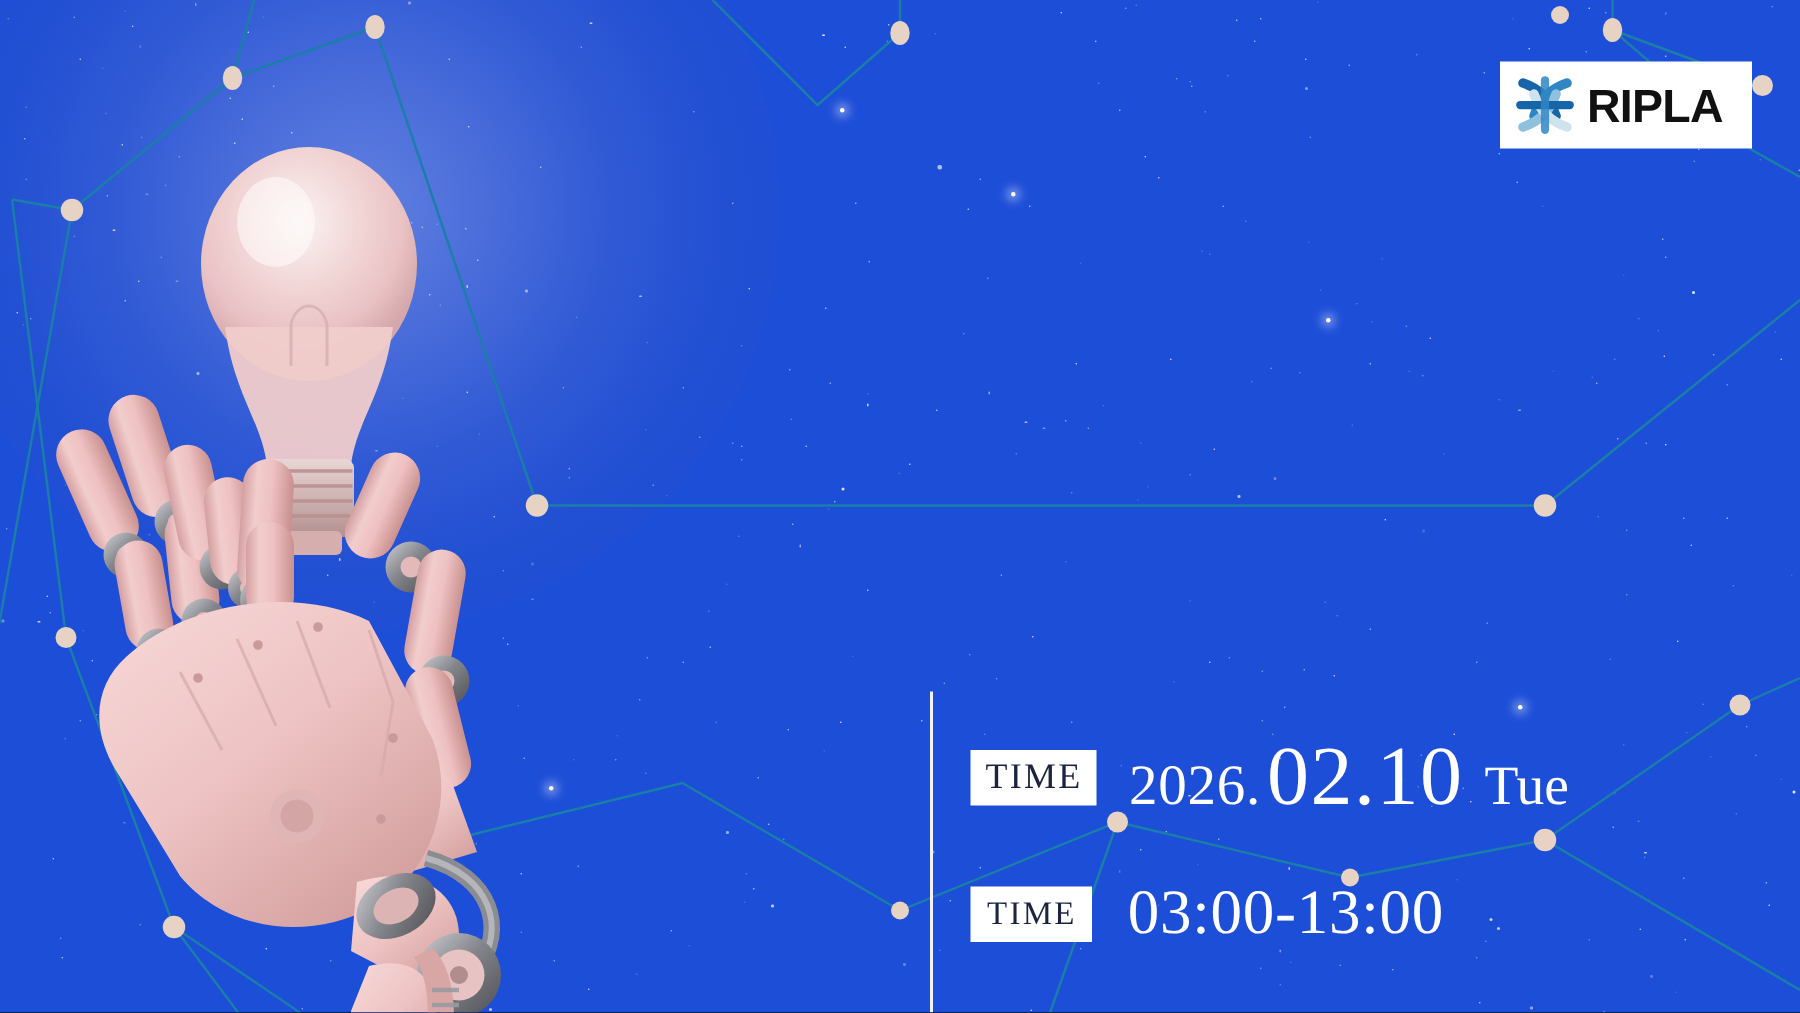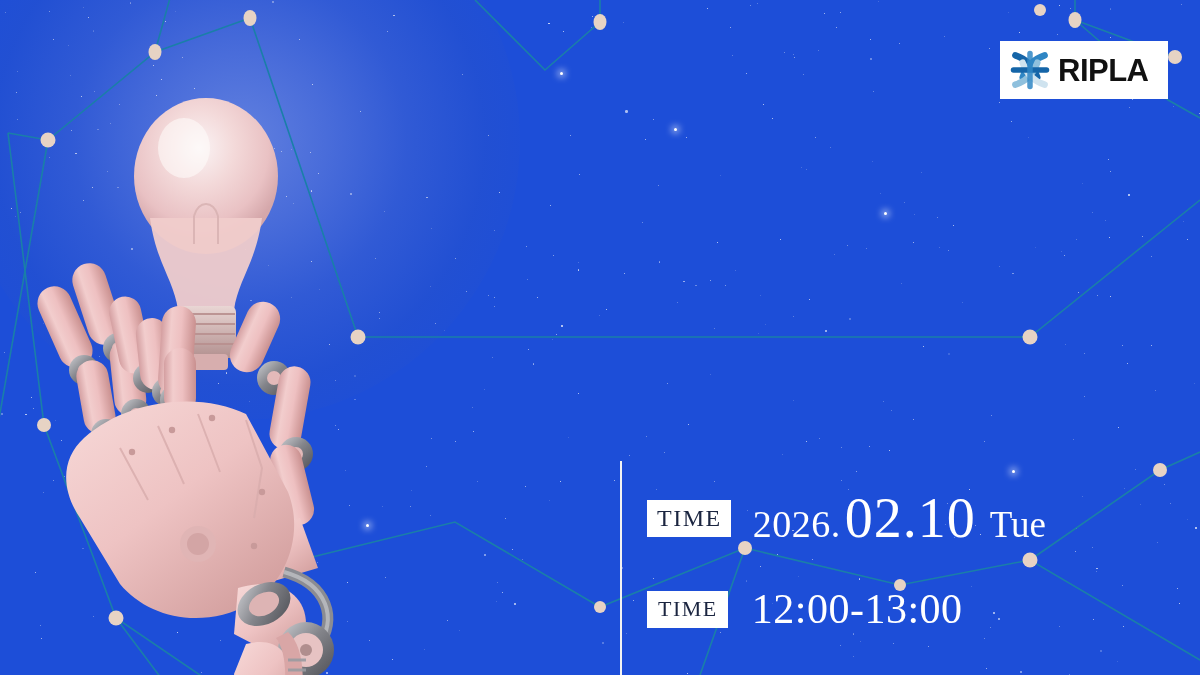--- a/index.html
+++ b/index.html
@@ -715,17 +715,17 @@
       <span class="badge">TIME</span>
       <span class="date-val">
         <span class="d-year">2026.</span>
         <span class="d-big">02.10</span>
         <span class="d-dow">Tue</span>
       </span>
     </div>
 
     <div class="info-row row-time">
       <span class="badge badge-time">TIME</span>
-      <span class="time-val">12:00-13:00</span>
+      <span class="time-val">03:00-13:00</span>
     </div>
 
   </div>
 </div>
 
 </body></html>

